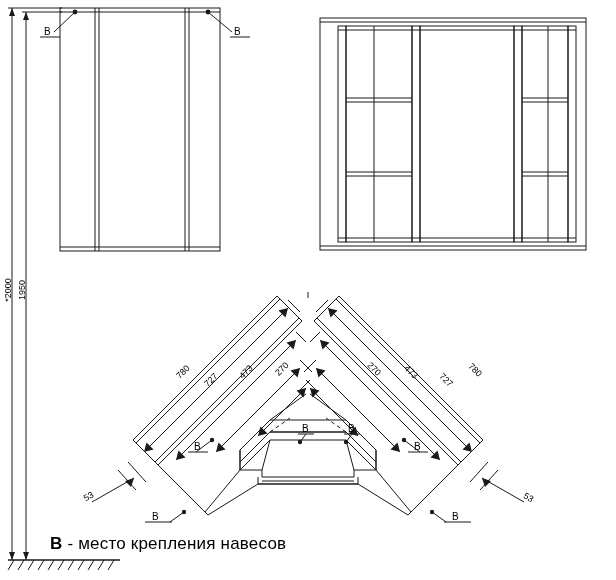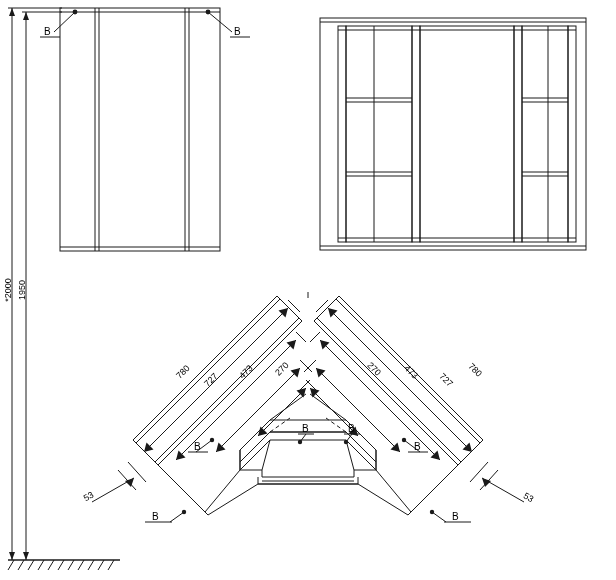--- a/index.html
+++ b/index.html
@@ -279,14 +279,17 @@
     <text class="lbl" x="0" y="0" transform="translate(527,500) rotate(30)" text-anchor="middle">53</text>
 
     <text class="lbl-b" x="194" y="450">B</text>
     <text class="lbl-b" x="302" y="432">B</text>
     <text class="lbl-b" x="348" y="432">B</text>
     <text class="lbl-b" x="414" y="450">B</text>
     <text class="lbl-b" x="152" y="520">B</text>
     <text class="lbl-b" x="452" y="520">B</text>
   </svg>
 
+  <div class="legend">
+    <span class="b">B</span><span> - </span><span>место крепления навесов</span>
+  </div>
 
 </div>
 
 </body></html>

